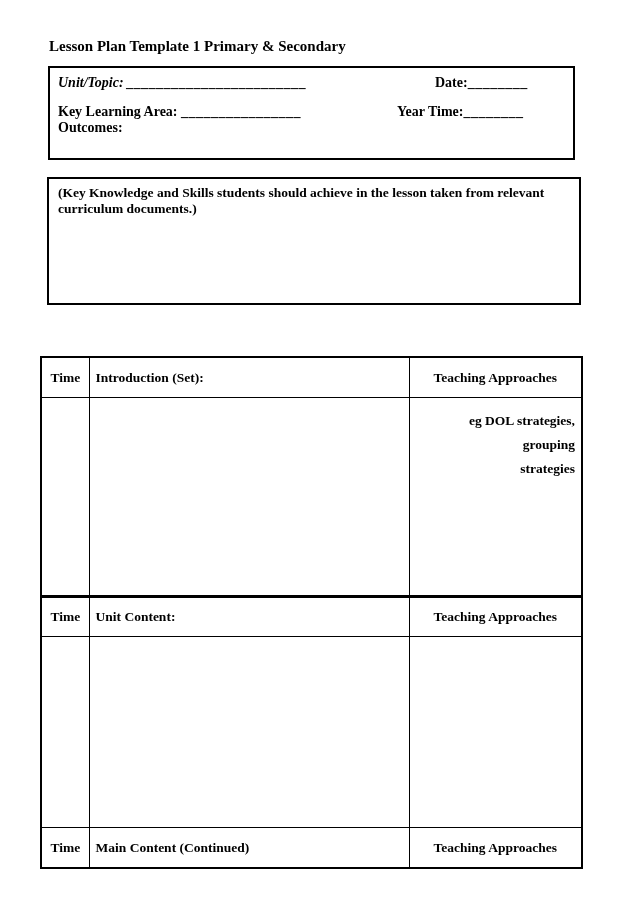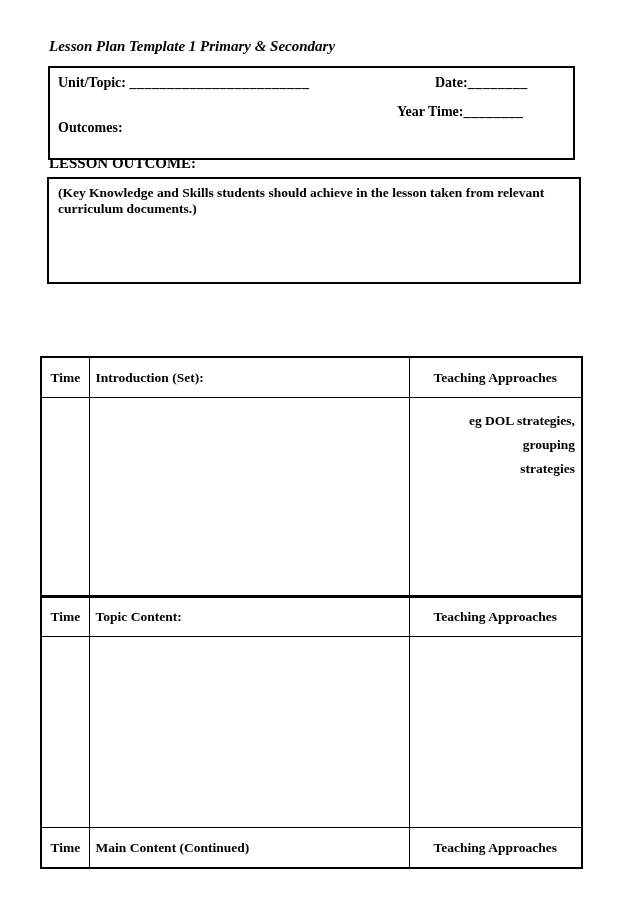--- a/index.html
+++ b/index.html
@@ -18,39 +18,38 @@
     overflow: hidden;
   }
   .doc-title {
     position: absolute;
     left: 49px;
     top: 38px;
     margin: 0;
     font-size: 15px;
     line-height: 17px;
     white-space: nowrap;
-    font-style: italic;
   }
   
   .header-box {
     position: absolute;
     left: 48px;
     top: 66px;
     width: 527px;
     height: 94px;
     border: 2px solid #000000;
     box-sizing: border-box;
   }
   .header-box .field {
     position: absolute;
     font-size: 14px;
     line-height: 16px;
     white-space: nowrap;
   }
-  .f-unit-topic   { left: 8px;   top: 7px;  }
+  .f-unit-topic   { left: 8px;   top: 7px; font-style: italic;  }
   .f-date         { left: 385px; top: 7px;  }
   .f-kla          { left: 8px;   top: 36px; }
   .f-year-level   { left: 347px; top: 36px; }
   .f-outcomes     { left: 8px;   top: 52px; }
   .blank { letter-spacing: 0.5px; }
   
   .section-heading {
     position: absolute;
     left: 49px;
     margin: 0;
@@ -59,21 +58,21 @@
     white-space: nowrap;
   }
   .h-outcome   { top: 155px; z-index: 0; }
   .h-structure { top: 328px; }
   
   .outcome-box {
     position: absolute;
     left: 47px;
     top: 177px;
     width: 534px;
-    height: 107px;
+    height: 128px;
     border: 2px solid #000000;
     box-sizing: border-box;
     z-index: 1;
     background: transparent;
   }
   .outcome-box p {
     margin: 6px 9px;
     font-size: 13.5px;
     line-height: 16px;
     white-space: pre-line;
@@ -113,25 +112,25 @@
 </head>
 <body>
 
 <div class="page">
 
   <h1 class="doc-title">Lesson Plan Template 1 Primary &amp; Secondary</h1>
 
   <div class="header-box">
     <div class="field f-unit-topic"><span>Unit/Topic: </span><span class="blank">________________________</span></div>
     <div class="field f-date"><span>Date:</span><span class="blank">________</span></div>
+    <div class="field f-kla"><span>Key Learning Area: </span><span class="blank">________________</span></div>
     <div class="field f-year-level"><span>Year Time:</span><span class="blank">________</span></div>
     <div class="field f-outcomes">Outcomes:</div>
   </div>
 
-  <h2 class="section-heading h-outcome">LESSON OUTCOME:</h2>
 
   <div class="outcome-box">
     <p>(Key Knowledge and Skills students should achieve in the lesson taken from relevant
 curriculum documents.)</p>
   </div>
 
 
   <table class="ls-table t-intro">
     <colgroup>
         <col style="width:48px">
@@ -155,21 +154,21 @@
 
   <table class="ls-table t-main">
     <colgroup>
         <col style="width:48px">
         <col style="width:320px">
         <col style="width:173px">
       </colgroup>
     <tbody>
       <tr class="row-hdr2">
         <td class="c-time">Time</td>
-        <td>Topic Content:</td>
+        <td>Unit Content:</td>
         <td class="c-appr-hdr">Teaching Approaches</td>
       </tr>
       <tr class="row-body-main">
         <td></td>
         <td></td>
         <td></td>
       </tr>
       <tr class="row-ftr">
         <td class="c-time">Time</td>
         <td>Main Content (Continued)</td>

